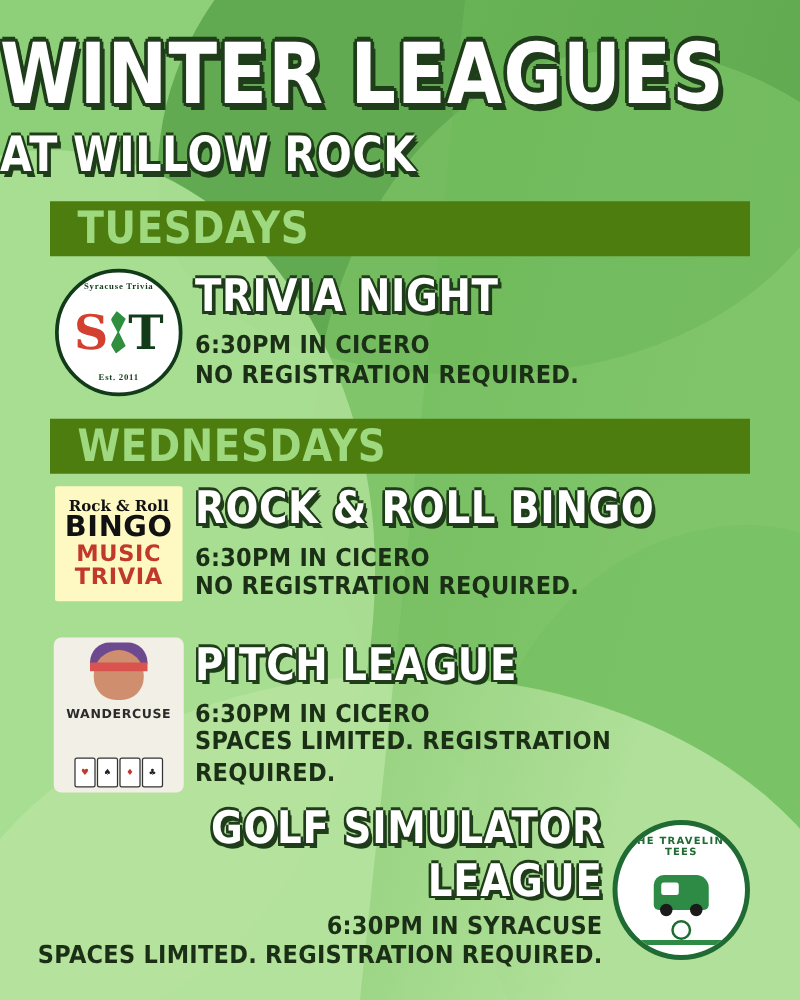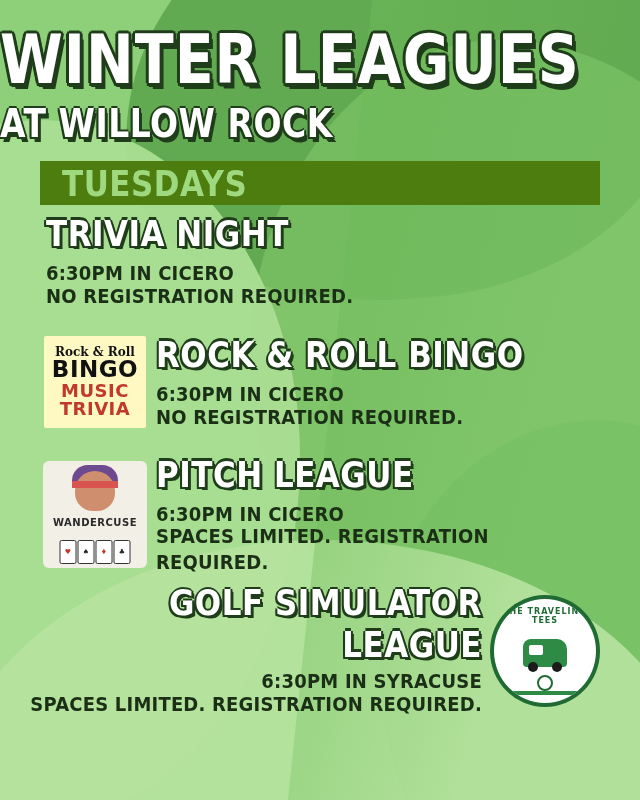--- a/index.html
+++ b/index.html
@@ -301,21 +301,21 @@
   .logo-bingo .l4 {
     font-family: "DejaVu Sans", sans-serif;
     font-weight: bold;
     font-size: 18px;
     color: #c0392b;
     letter-spacing: 0.5px;
   }
 
   .logo-wander {
     width: 104px;
-    height: 107px;
+    height: 124px;
     background: #f2efe6;
     border-radius: 6px;
     position: relative;
     overflow: hidden;
   }
   .logo-wander .head {
     position: absolute;
     top: 10px;
     left: 50%;
     transform: translateX(-50%);
@@ -468,29 +468,43 @@
     <div class="title-block">
       <div class="main-title">WINTER LEAGUES</div>
       <div class="sub-title">AT WILLOW ROCK</div>
     </div>
 
     <div class="section">
       <div class="day-banner">
         <div class="day-label">TUESDAYS</div>
       </div>
       <div class="section-row">
+        <div class="logo-slot">
+          <div class="logo-trivia">
+            <div class="arc-top">Syracuse Trivia</div>
+            <div class="st">
+              <span>S</span>
+                <span class="swirl"></span>
+                <span class="t-letter">T</span>
+            </div>
+            <div class="arc-bot">Est. 2011</div>
+          </div>
+        </div>
         <div class="event-text">
           <div class="event-name">TRIVIA NIGHT</div>
           <div class="event-line">6:30PM IN CICERO</div>
           <div class="event-line">NO REGISTRATION REQUIRED.</div>
         </div>
       </div>
     </div>
 
     <div class="section">
+      <div class="day-banner">
+        <div class="day-label">WEDNESDAYS</div>
+      </div>
       <div class="section-row">
         <div class="logo-slot">
           <div class="logo-bingo">
             <div class="l1">Rock &amp; Roll</div>
             <div class="l2">BINGO</div>
             <div class="l3">MUSIC</div>
             <div class="l4">TRIVIA</div>
           </div>
         </div>
         <div class="event-text">

